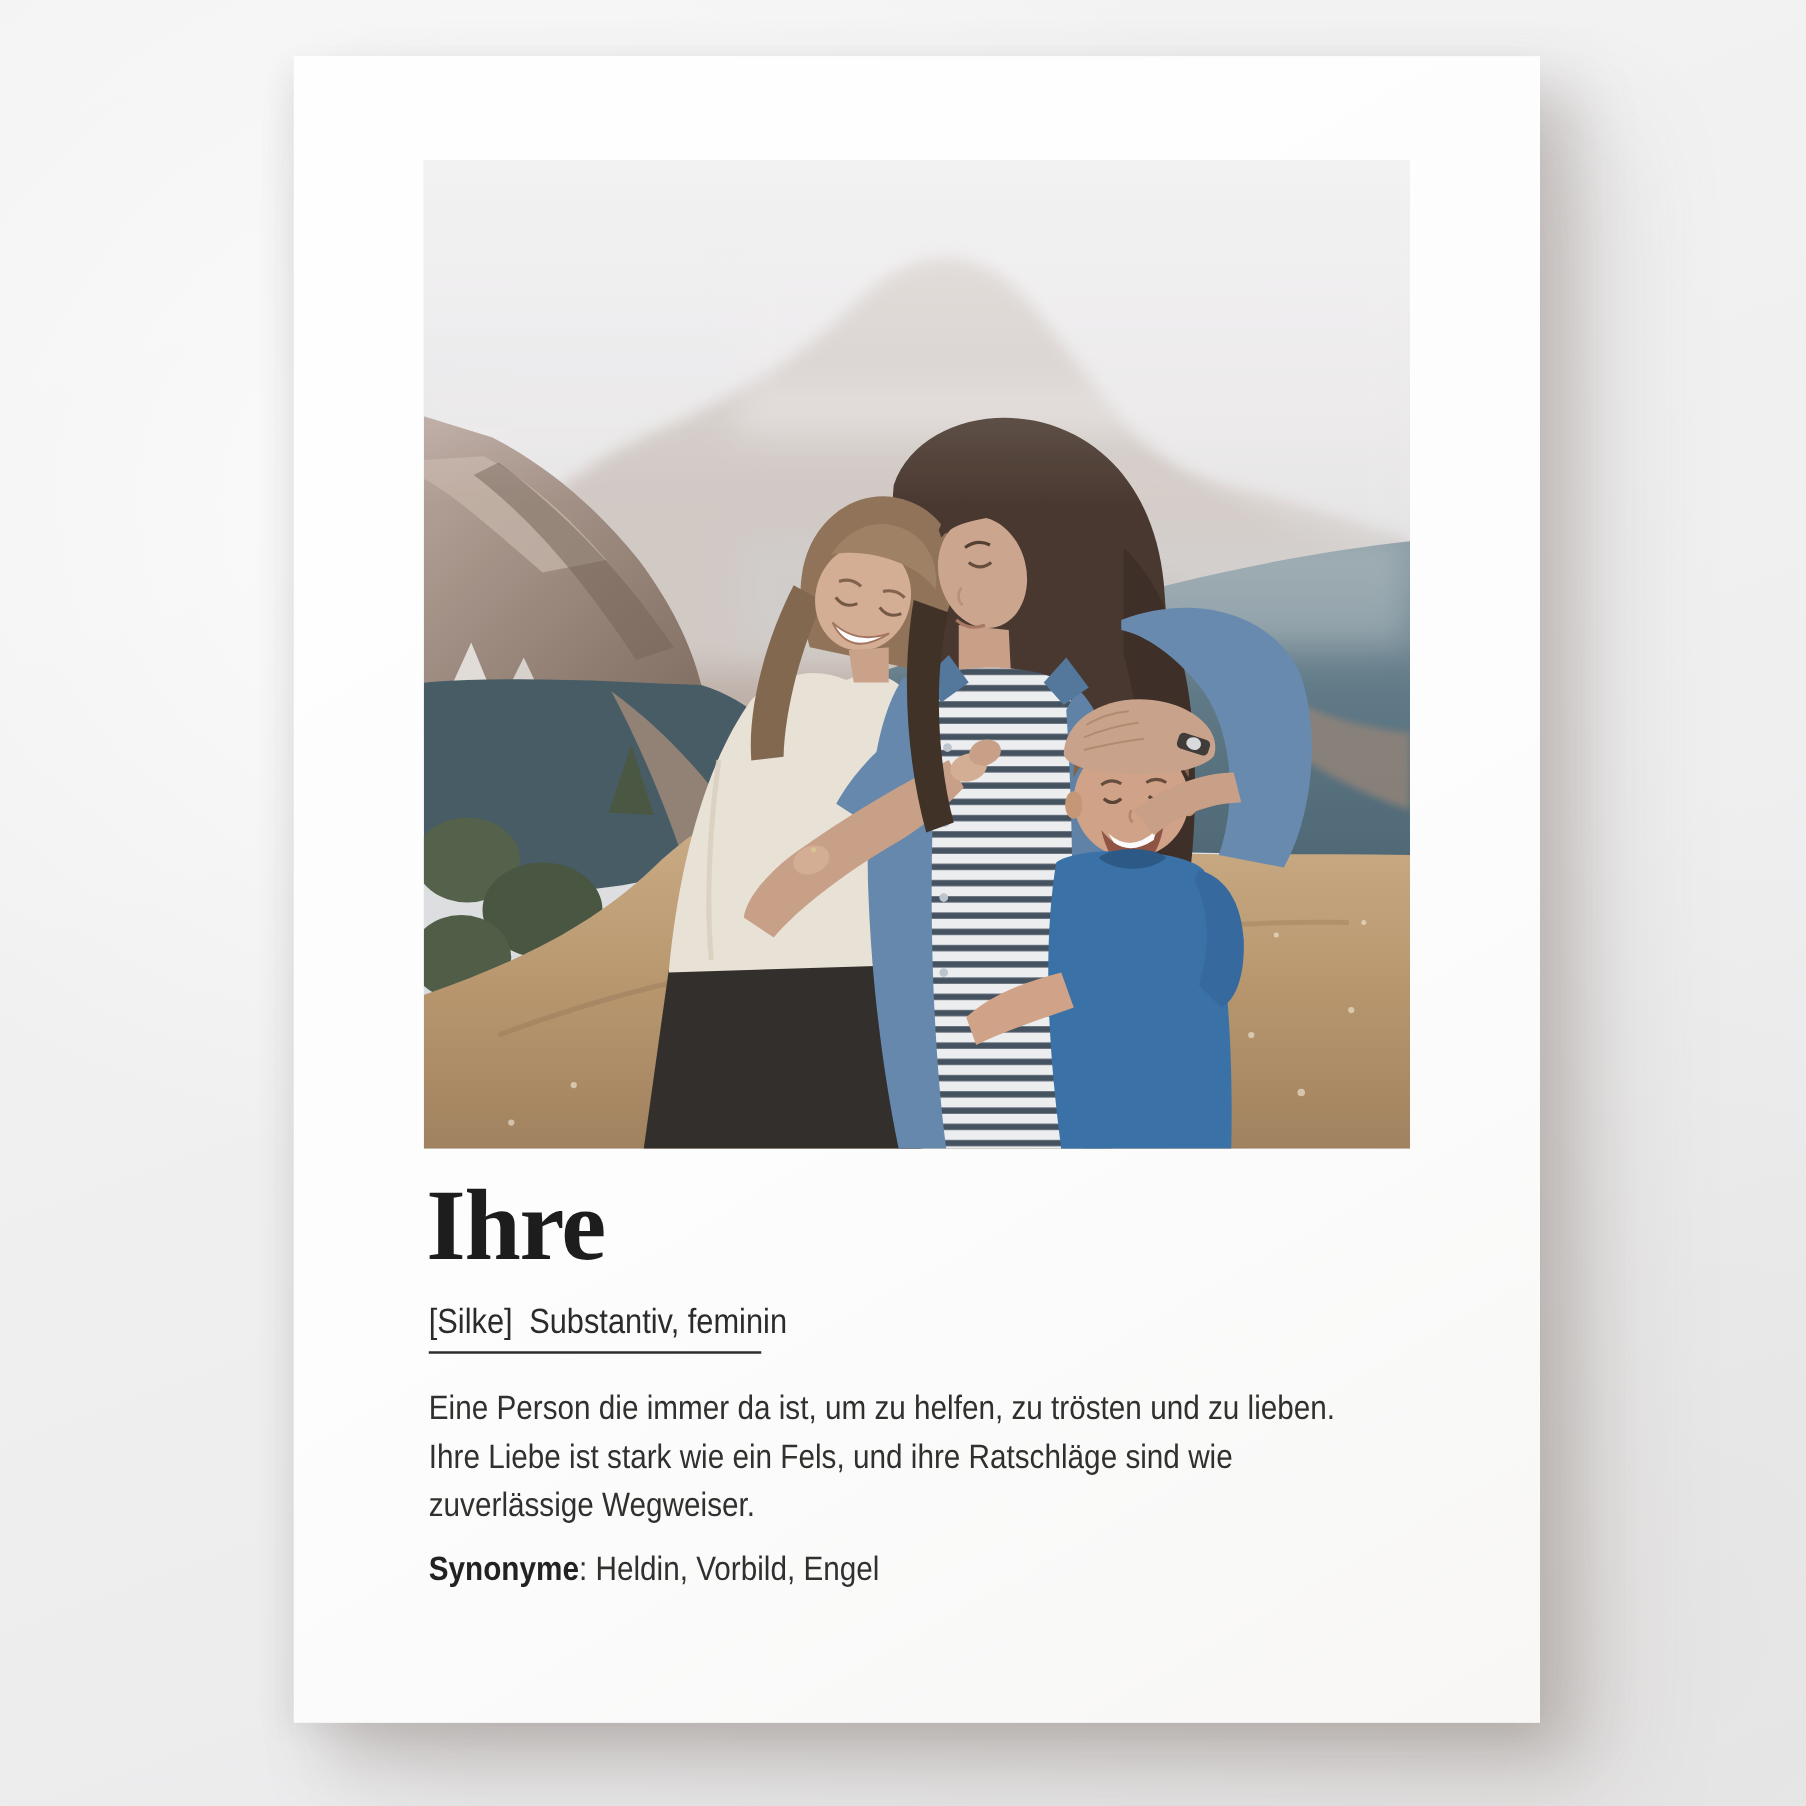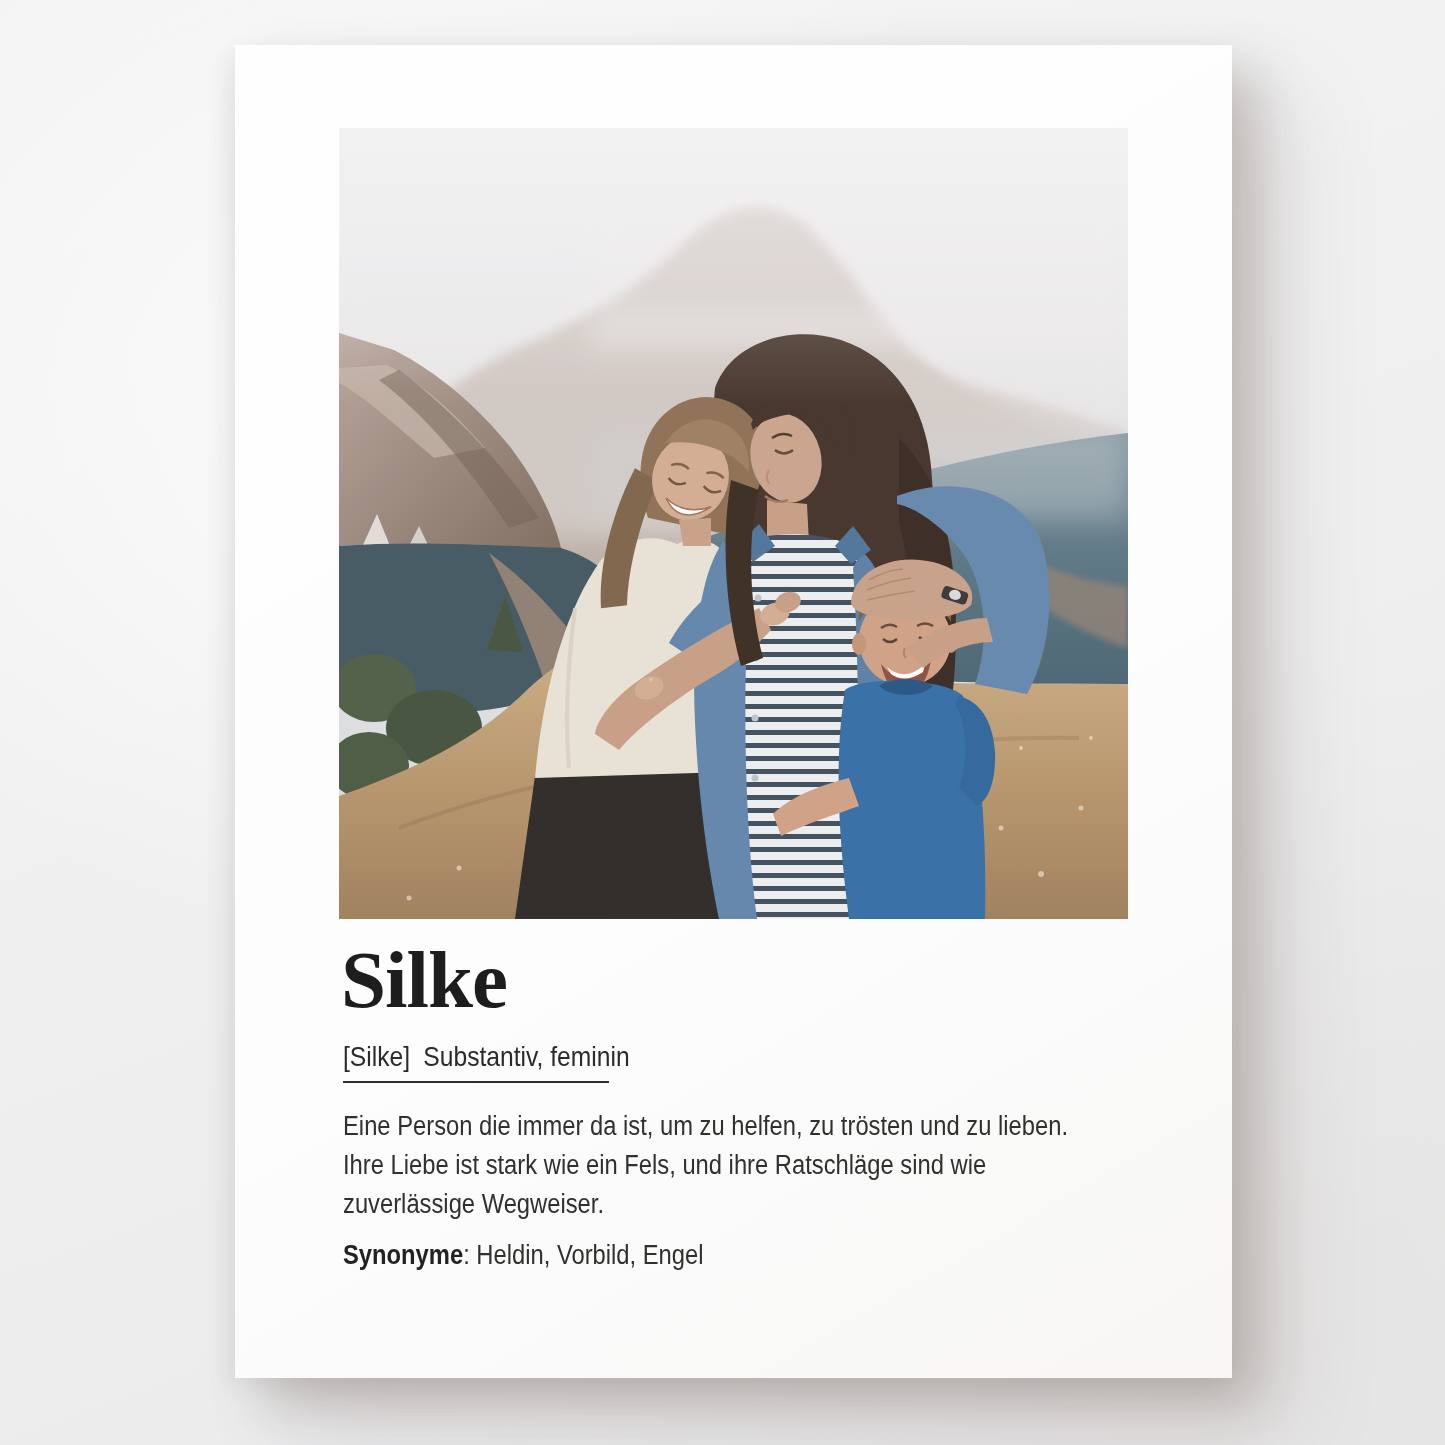--- a/index.html
+++ b/index.html
@@ -223,21 +223,21 @@
             <rect x="602" y="461" width="26" height="13" rx="4" fill="#33302e"></rect>
             <ellipse cx="615" cy="467" rx="6" ry="5" fill="#d9dadc"></ellipse>
           </g>
         </g>
 
         <rect width="789" height="791" fill="url(#fadeTop)"></rect>
         <rect width="789" height="791" fill="#e9e2dd" opacity=".07"></rect>
       </svg>
     </div>
 
-    <h1 class="title">Silke</h1>
+    <h1 class="title">Ihre</h1>
 
     <div class="subtitle">
       <span class="name-tag">[Silke]</span><span>Substantiv, feminin</span>
     </div>
 
     <div class="rule"></div>
 
     <div class="definition">
       <div>Eine Person die immer da ist, um zu helfen, zu trösten und zu lieben.</div>
       <div>Ihre Liebe ist stark wie ein Fels, und ihre Ratschläge sind wie</div>

